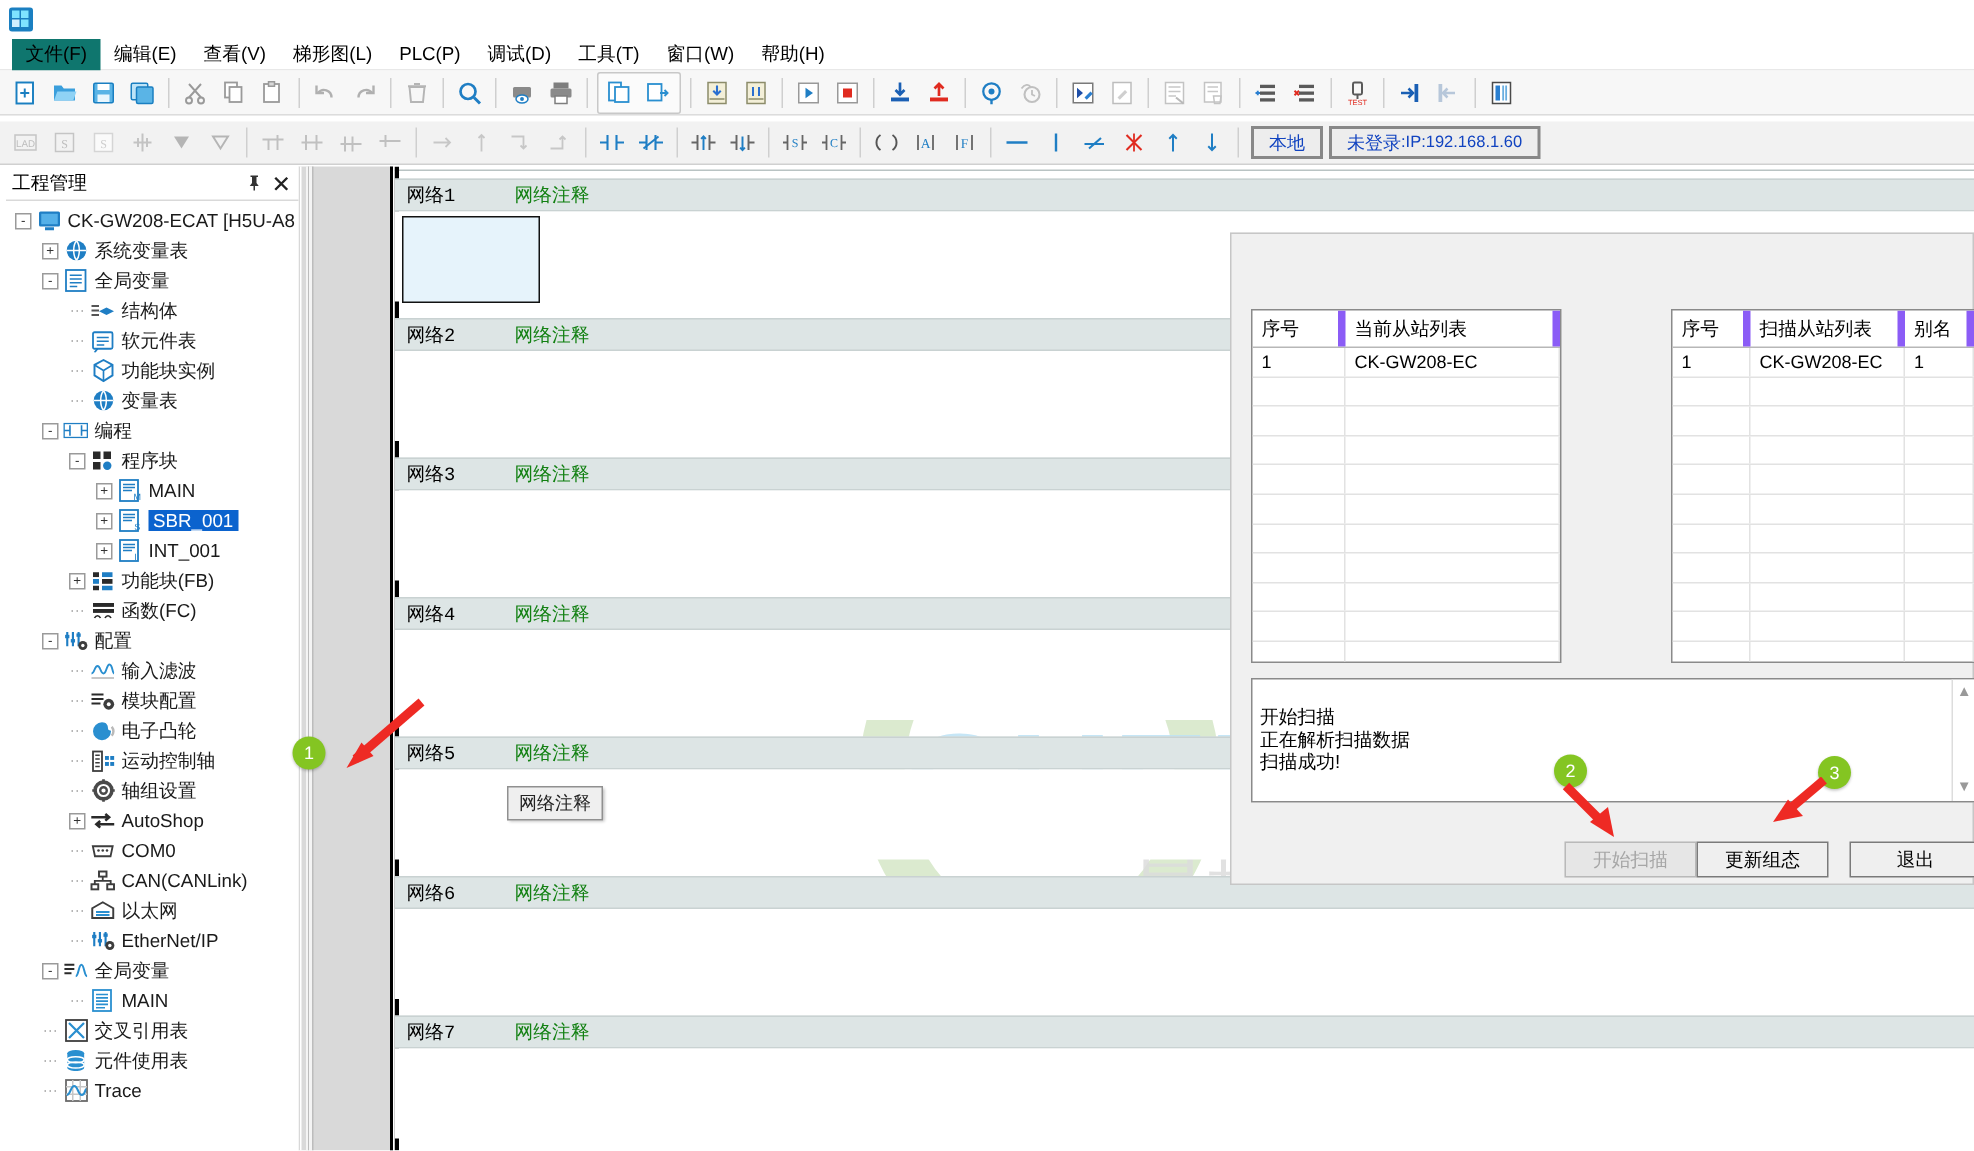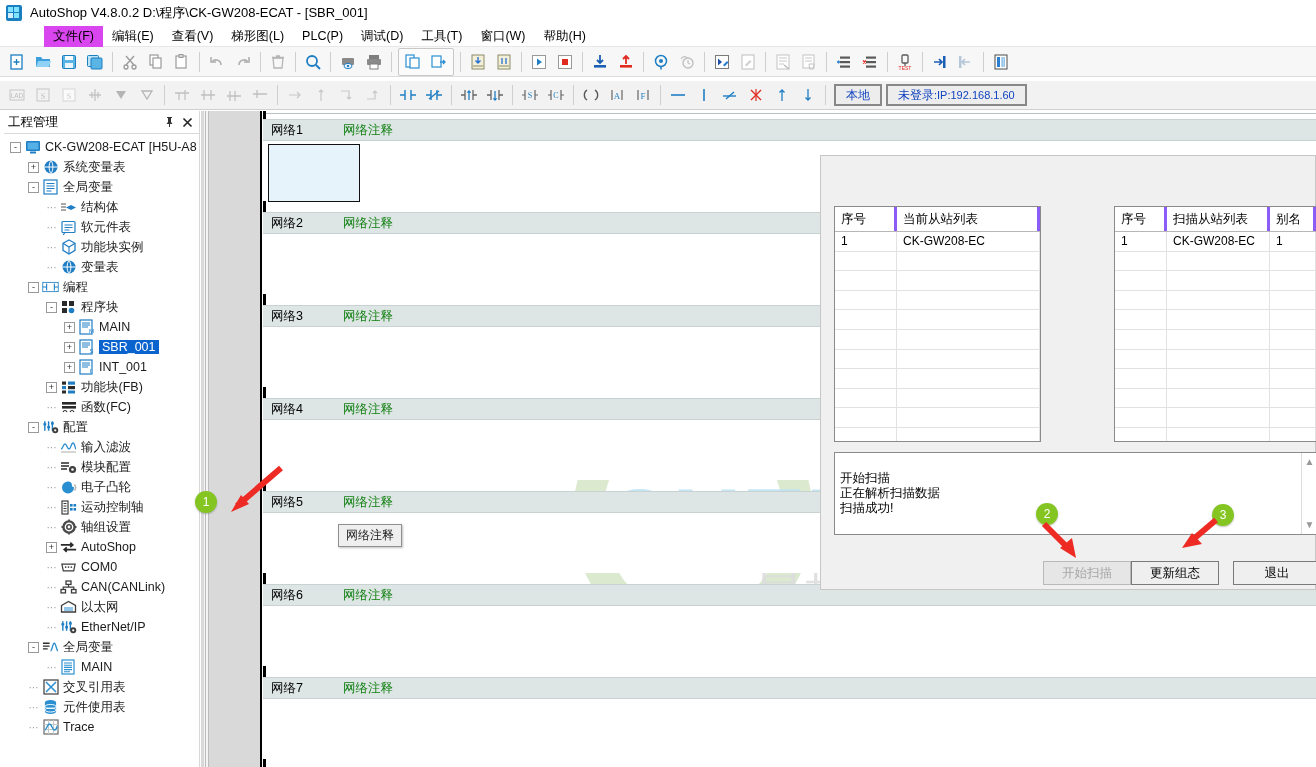--- a/index.html
+++ b/index.html
@@ -32,21 +32,21 @@
 
   
   .menubar {
     position:absolute; left:0; top:26px; width:1316px; height:21px;
     background:#ffffff; display:flex; align-items:center; padding-left:8px;
     border-bottom:1px solid #e8e8e8;
   }
   .menu-item {
     font-size:12.5px; padding:2px 9px; color:#000; white-space:nowrap; cursor:default;
   }
-  .menu-item.sel { background:#d946ef;margin-left:36px; }
+  .menu-item.sel { background:#0f766e; }
 
   
   .toolbar {
     position:absolute; left:0; width:1316px; height:30px;
     background:#f7f7f7; border-bottom:1px solid #dcdcdc;
     display:flex; align-items:center; padding-left:4px;
   }
   .toolbar.row1 { top:47px; }
   .toolbar.row2 { top:81px; background:#f2f2f2; height:29px; border-bottom:1px solid #d0d0d0;}
   .tb-sep { width:1px; height:20px; background:#cfcfcf; margin:0 4px; flex:none; }
@@ -112,21 +112,21 @@
     position:absolute; left:263px; top:111px; right:0; bottom:0;
     background:#ffffff; overflow:hidden;
   }
   .ladder-top-edge{ position:absolute; left:0; top:0; right:0; height:3px; background:#ffffff; border-bottom:1px solid #b9c3c3;}
   .net-rail { position:absolute; left:0; top:0; width:3px; bottom:0; background:#000; }
   .net-header {
     position:absolute; left:0; right:0; height:22px; background:#dde5e5;
     display:flex; align-items:center; font-size:12.5px; color:#000;
     border-top:1px solid #c9d2d2; border-bottom:1px solid #c9d2d2;
   }
-  .net-header .nlabel { margin-left:8px; width:72px; }
+  .net-header .nlabel { margin-left:8px; width:72px;font-family:Liberation Mono, monospace; }
   .net-header .ncomment { color:#128012; }
   .net-body { position:absolute; left:0; right:0; background:#fff; }
   .sel-cell {
     position:absolute; left:5px; top:3px; width:92px; height:58px;
     background:#e6f3fb; border:1px solid #111;
   }
   .tooltip {
     position:absolute; background:#efefef; border:1px solid #909090;
     font-size:12px; padding:2px 7px; color:#222;
     box-shadow:1px 1px 2px rgba(0,0,0,.25);
@@ -147,21 +147,21 @@
   .dlg-body { position:absolute; left:0; top:38px; right:0; bottom:0; }
   .grid {
     position:absolute; top:12px; background:#fff; border:1px solid #8a8a8a;
     overflow:hidden;
   }
   .grid.left  { left:13px;  width:207px; height:236px; }
   .grid.right { left:293px; width:203px; height:236px; }
   .grow { display:flex; height:19.6px; border-bottom:1px solid #e2e2e2; font-size:12px; align-items:center;}
   .grow.head { height:25px; border-bottom:1px solid #b7b7b7; font-size:12.5px; }
   .gcell { padding-left:6px; height:100%; display:flex; align-items:center; border-right:1px solid #e2e2e2; overflow:hidden; white-space:nowrap;}
-  .grow.head .gcell { border-right:3px solid #8b5cf6;text-align:center; }
+  .grow.head .gcell { border-right:5px solid #8b5cf6;text-align:center; }
   .logbox {
     position:absolute; left:13px; top:258px; width:483px; height:83px;
     background:#fff; border:1px solid #8a8a8a; font-size:12.5px; line-height:15px;
     padding:3px 5px; white-space:pre-line; overflow:hidden;
   }
   .logscroll { position:absolute; right:0; top:0; width:15px; height:100%; background:#fff; border-left:1px solid #ddd;}
   .logscroll .arr{ position:absolute; left:0; width:15px; height:14px; text-align:center; color:#999; font-size:10px; line-height:14px;}
   .dlg-btn {
     position:absolute; top:367px; height:24px; width:88px;
     border:1px solid #7a7a7a; background:#efefef; font-size:12.5px;
@@ -178,21 +178,20 @@
   }
   .arrow { position:absolute; pointer-events:none; }
 </style>
 </head>
 <body>
 
 <div id="app">
 
   <div class="titlebar">
     <div class="app-icon"></div>
-    <div class="title-text">AutoShop V4.8.0.2  D:\程序\CK-GW208-ECAT - [SBR_001]</div>
   </div>
 
   <div class="menubar">
     <div class="menu-item sel">文件(F)</div>
     <div class="menu-item">编辑(E)</div>
     <div class="menu-item">查看(V)</div>
     <div class="menu-item">梯形图(L)</div>
     <div class="menu-item">PLC(P)</div>
     <div class="menu-item">调试(D)</div>
     <div class="menu-item">工具(T)</div>

